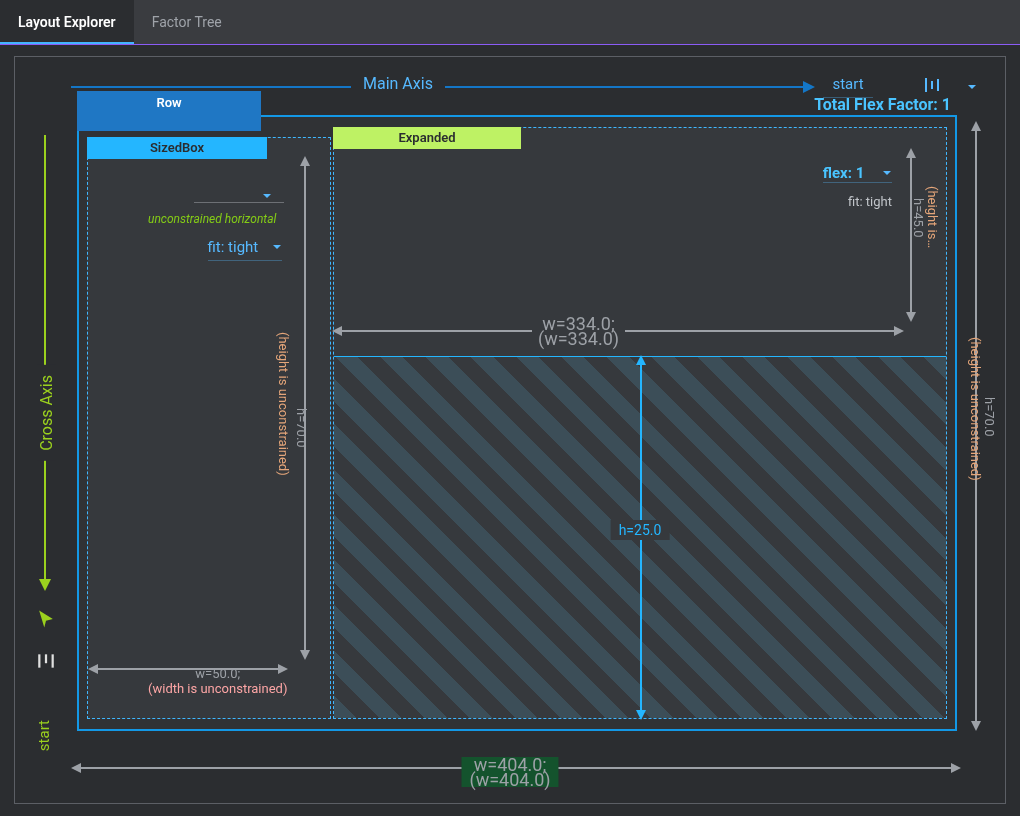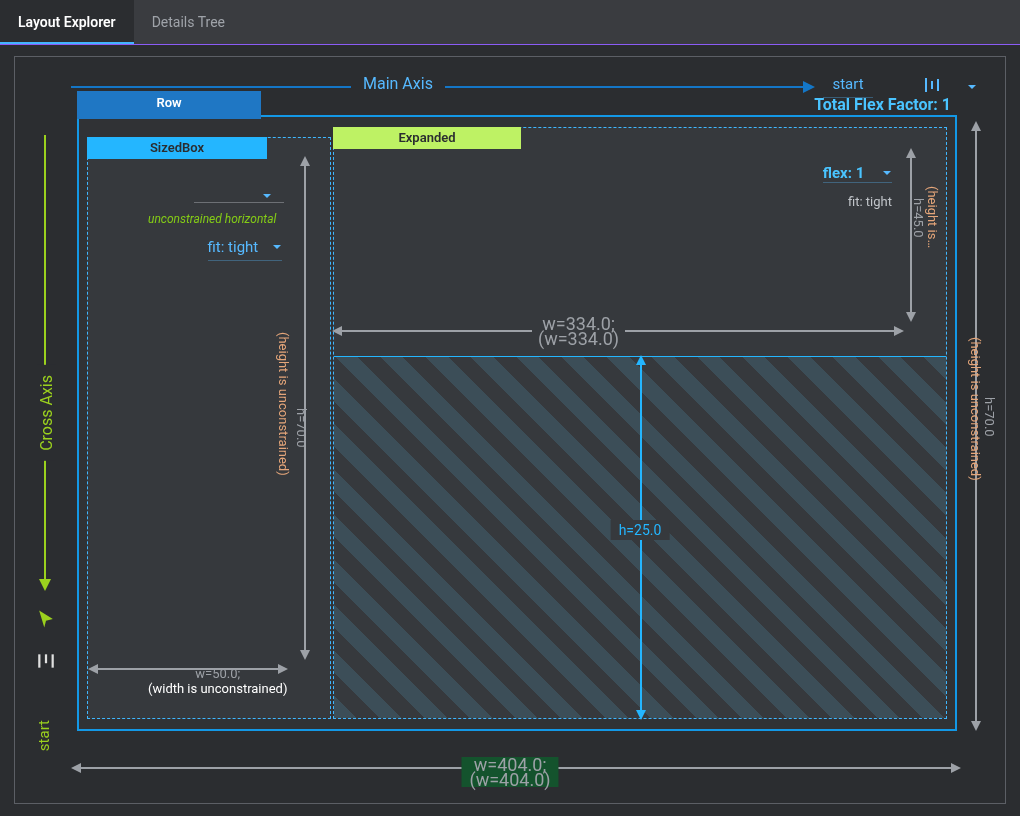--- a/index.html
+++ b/index.html
@@ -186,21 +186,21 @@
     top: 58px;
     bottom: 72px;
     border: 2px solid #1398e6;
     background: #303235;
   }
   .row-tab {
     position: absolute;
     left: -2px;
     top: -26px;
     width: 184px;
-    height: 28px;
+    height: 40px;
     background: #1f77c4;
     color: #fff;
     text-align: center;
     line-height: 24px;
     font-size: 13px;
     font-weight: 600;
   }
   .total-flex {
     position: absolute;
     right: 4px;
@@ -345,21 +345,21 @@
   .hdim-sb::before, .hdim-sb::after {
     content: "";
     position: absolute;
     top: -4px;
     border-top: 5px solid transparent;
     border-bottom: 5px solid transparent;
   }
   .hdim-sb::before { left: -8px; border-right: 10px solid #9da1a7; }
   .hdim-sb::after  { right: -8px; border-left: 10px solid #9da1a7; }
   .hdim-sb-lbl { position: absolute; left: 60px; bottom: 22px; text-align:center; font-size:13px; color:#9da1a7; }
-  .hdim-sb-lbl .warn { color: #ffffff; display:block; }
+  .hdim-sb-lbl .warn { color: #fca5a5; display:block; }
 
   
   .hdim-exp {
     position: absolute;
     left: 6px;
     right: 50px;
     top: 202px;
     height: 2px;
     background: #9da1a7;
   }
@@ -448,21 +448,21 @@
   .dd { display:inline-block; }
   .dd svg { width: 10px; height: 10px; }
 </style>
 </head>
 <body>
 
 <div class="root">
 
   <div class="tabs">
     <div class="tab active">Layout Explorer</div>
-    <div class="tab">Details Tree</div>
+    <div class="tab">Factor Tree</div>
   </div>
 
   <div class="outer-frame">
 
     <div class="main-axis-row">
       <div class="main-axis-line"></div>
       <div class="main-axis-label">Main Axis</div>
       <div class="main-axis-start">start</div>
       <div class="axis-icon-cell">
         <svg viewBox="0 0 18 18" fill="none" stroke="#56b9ff" stroke-width="2">

